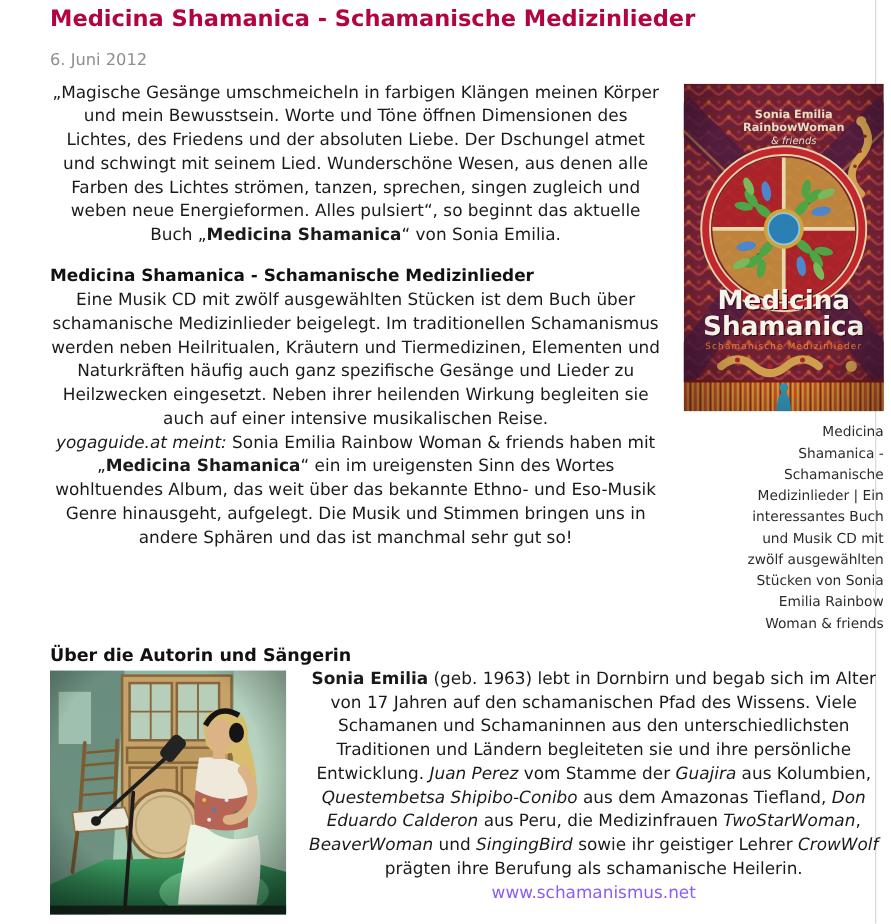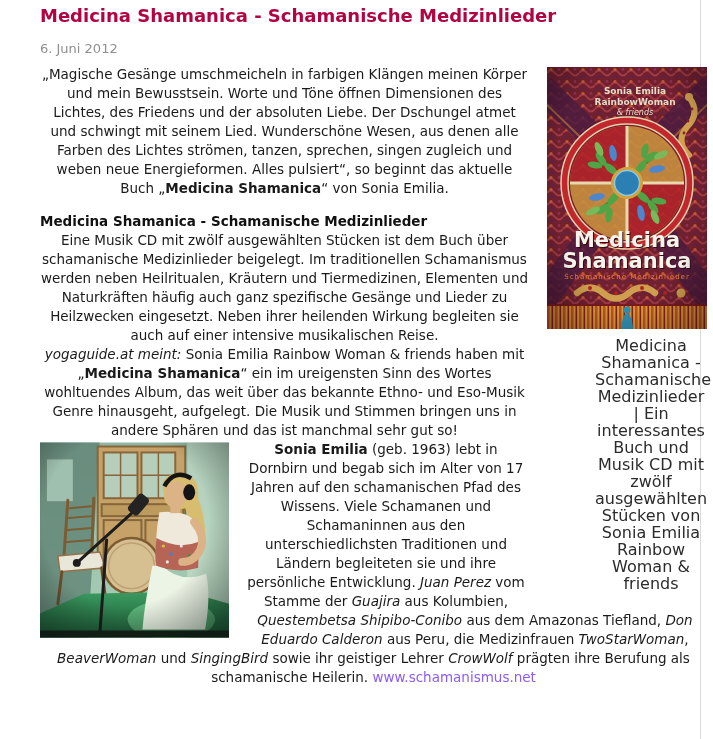--- a/index.html
+++ b/index.html
@@ -21,21 +21,21 @@
   h2.section-heading{clear:both;margin:15px 0 0 0;font-size:14px;line-height:17px;font-weight:bold;color:#111;}
   .author-par{margin-top:21px;}
   .seg-n{font-style:normal;font-weight:normal;}
   .seg-b{font-weight:bold;}
   .seg-i{font-style:italic;}
   .seg-l{color:#8b5cf6;text-decoration:none;cursor:pointer;}
   figure.cover-figure{
     float:right;width:160px;margin:2px 0 10px 18px;padding:0;
   }
   figcaption.cover-caption{
-    margin-top:8px;font-size:16px;line-height:17px;color:#2b2b2b;text-align:center;margin-left:48px;
+    margin-top:8px;font-size:11px;line-height:17px;color:#2b2b2b;text-align:right;margin-left:48px;
   }
   .photo-wrap{float:left;margin:2px 14px 0 0;width:189px;height:196px;}
   svg{display:block;}
   svg text{font-family:"DejaVu Sans","Liberation Sans",sans-serif;}
 </style>
 </head>
 <body>
 
 <div class="right-rule"></div>
 
@@ -134,20 +134,21 @@
     <figcaption class="cover-caption">Medicina Shamanica - Schamanische Medizinlieder | Ein interessantes Buch und Musik CD mit zwölf ausgewählten Stücken von Sonia Emilia Rainbow Woman &amp; friends</figcaption>
   </figure>
 
   <p class="body-par"><span class="seg-n">„Magische Gesänge umschmeicheln in farbigen Klängen meinen Körper und mein Bewusstsein. Worte und Töne öffnen Dimensionen des Lichtes, des Friedens und der absoluten Liebe. Der Dschungel atmet und schwingt mit seinem Lied. Wunderschöne Wesen, aus denen alle Farben des Lichtes strömen, tanzen, sprechen, singen zugleich und weben neue Energieformen. Alles pulsiert“, so beginnt das aktuelle Buch „</span><span class="seg-b">Medicina Shamanica</span><span class="seg-n">“ von Sonia Emilia.</span></p>
 
   <h2 class="inline-heading">Medicina Shamanica - Schamanische Medizinlieder</h2>
   <p class="body-par"><span class="seg-n">Eine Musik CD mit zwölf ausgewählten Stücken ist dem Buch über schamanische Medizinlieder beigelegt. Im traditionellen Schamanismus werden neben Heilritualen, Kräutern und Tiermedizinen, Elementen und Naturkräften häufig auch ganz spezifische Gesänge und Lieder zu Heilzwecken eingesetzt. Neben ihrer heilenden Wirkung begleiten sie auch auf einer intensive musikalischen Reise.</span></p>
 
   <p class="body-par par-gap"><span class="seg-i">yogaguide.at meint:</span><span class="seg-n"> Sonia Emilia Rainbow Woman &amp; friends haben mit „</span><span class="seg-b">Medicina Shamanica</span><span class="seg-n">“ ein im ureigensten Sinn des Wortes wohltuendes Album, das weit über das bekannte Ethno- und Eso-Musik Genre hinausgeht, aufgelegt. Die Musik und Stimmen bringen uns in andere Sphären und das ist manchmal sehr gut so!</span></p>
 
+  <h2 class="section-heading">Über die Autorin und Sängerin</h2>
 
   <p class="body-par author-par">
     <span class="photo-wrap">
       <svg width="189" height="196" viewBox="0 0 190 196">
         <defs>
           <linearGradient id="roomg" x1="0" y1="0" x2="0" y2="1">
             <stop offset="0" stop-color="#8fb6a2"></stop>
               <stop offset="1" stop-color="#a9cfb6"></stop>
           </linearGradient>
           <linearGradient id="floorg" x1="0" y1="0" x2="0" y2="1">

